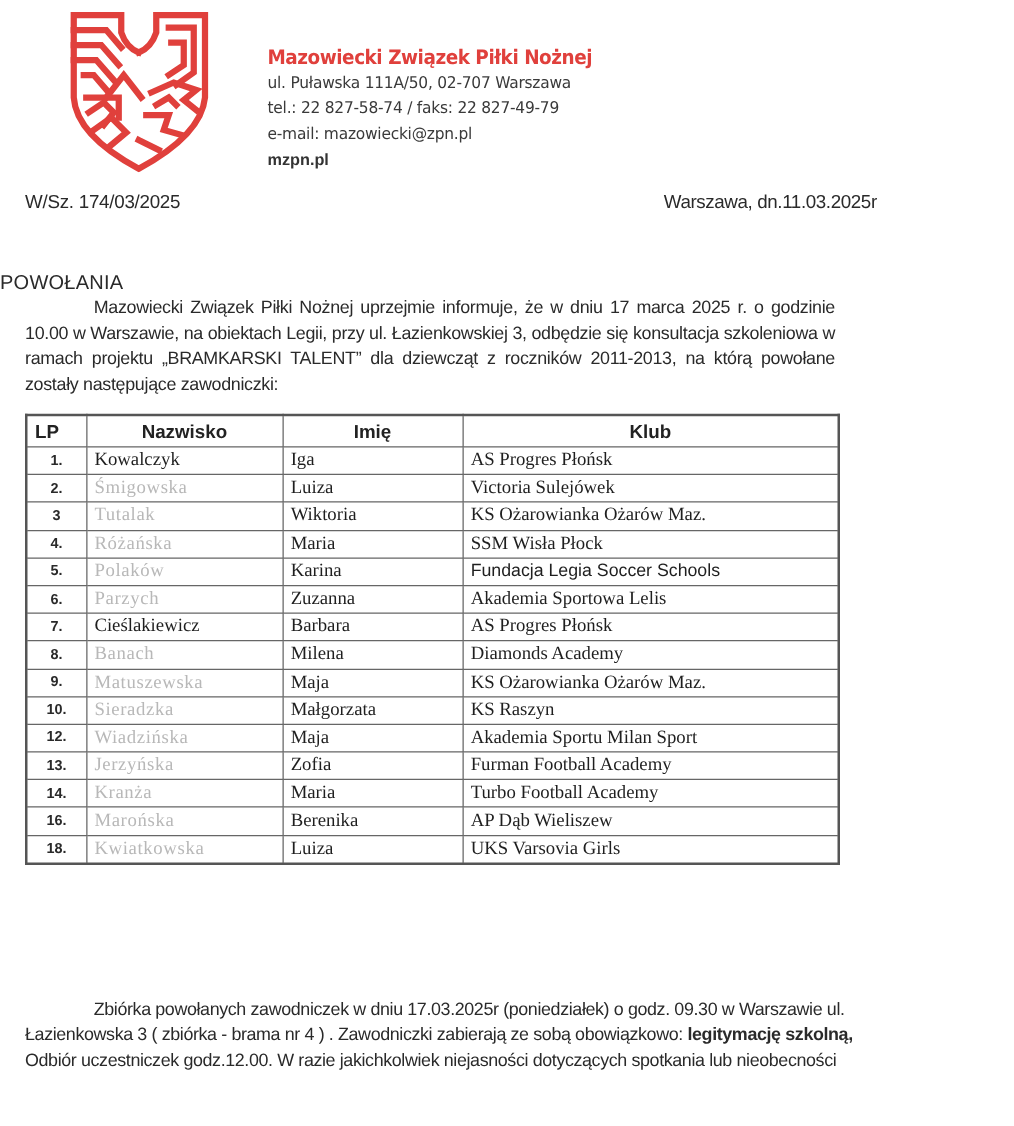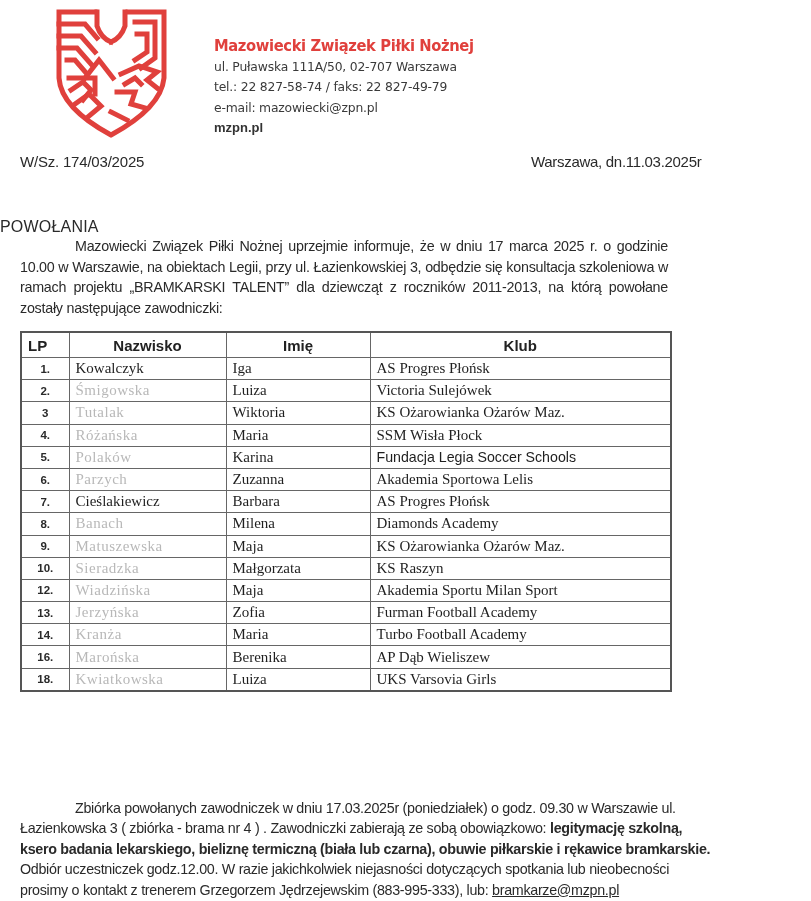--- a/index.html
+++ b/index.html
@@ -205,16 +205,14 @@
         <td class="c-nz faded">Kwiatkowska</td>
         <td class="c-im">Luiza</td>
         <td class="c-kl">UKS Varsovia Girls</td>
       </tr>
     </tbody>
 </table>
 
 <div class="footer">
   <p class="indent">Zbiórka powołanych zawodniczek w dniu 17.03.2025r (poniedziałek) o godz. 09.30 w Warszawie ul.</p>
   <p><span>Łazienkowska 3 ( zbiórka - brama nr 4 ) . Zawodniczki zabierają ze sobą obowiązkowo: </span><b>legitymację szkolną,</b></p>
-  <p><b>ksero badania lekarskiego, bieliznę termiczną (biała lub czarna), obuwie piłkarskie i rękawice bramkarskie.</b></p>
   <p>Odbiór uczestniczek godz.12.00.  W razie jakichkolwiek niejasności dotyczących spotkania lub nieobecności</p>
-  <p><span>prosimy o kontakt z trenerem Grzegorzem Jędrzejewskim (883-995-333), lub: </span><a href="#">bramkarze@mzpn.pl</a></p>
 </div>
 
 </body></html>

